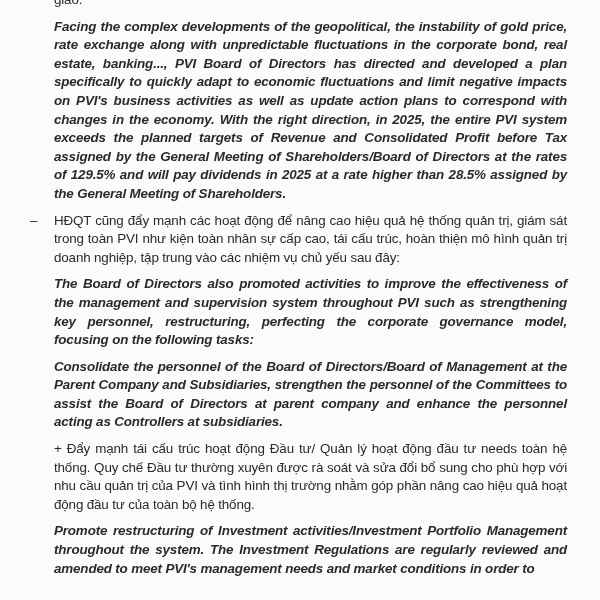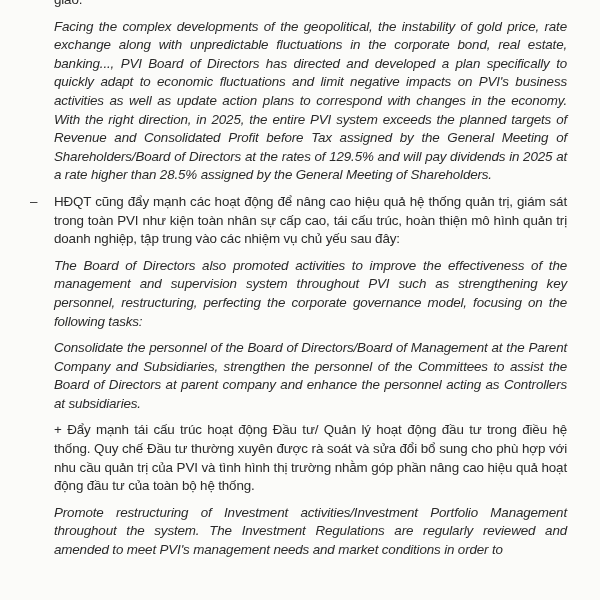--- a/index.html
+++ b/index.html
@@ -21,21 +21,21 @@
       top: -9px;
       width: 513px;
       font-size: 13.4px;
       line-height: 18.6px;
       letter-spacing: -0.15px;
     }
     .para {
       margin: 0 0 8px 0;
       text-align: justify;
     }
-    .it { font-style: italic; }
+    .it { font-style: italic; font-weight: bold; }
     .bullet-wrap {
       position: relative;
     }
     .dash {
       position: absolute;
       left: -24px;
       top: 0;
     }
     .blur {
       filter: blur(0.25px);
@@ -53,17 +53,17 @@
   <div class="bullet-wrap">
     <span class="dash">–</span>
     <p class="para">HĐQT cũng đẩy mạnh các hoạt động để nâng cao hiệu quả hệ thống quản trị, giám sát trong toàn PVI như kiện toàn nhân sự cấp cao, tái cấu trúc, hoàn thiện mô hình quản trị doanh nghiệp, tập trung vào các nhiệm vụ chủ yếu sau đây:</p>
   </div>
 
   <p class="para it">The Board of Directors also promoted activities to improve the effectiveness of the management and supervision system throughout PVI such as strengthening key personnel, restructuring, perfecting the corporate governance model, focusing on the following tasks:</p>
 
 
   <p class="para it">Consolidate the personnel of the Board of Directors/Board of Management at the Parent Company and Subsidiaries, strengthen the personnel of the Committees to assist the Board of Directors at parent company and enhance the personnel acting as Controllers at subsidiaries.</p>
 
-  <p class="para">+ Đẩy mạnh tái cấu trúc hoạt động Đầu tư/ Quản lý hoạt động đầu tư trong điều hệ thống. Quy chế Đầu tư thường xuyên được rà soát và sửa đổi bổ sung cho phù hợp với nhu cầu quản trị của PVI và tình hình thị trường nhằm góp phần nâng cao hiệu quả hoạt động đầu tư của toàn bộ hệ thống.</p>
+  <p class="para">+ Đẩy mạnh tái cấu trúc hoạt động Đầu tư/ Quản lý hoạt động đầu tư needs toàn hệ thống. Quy chế Đầu tư thường xuyên được rà soát và sửa đổi bổ sung cho phù hợp với nhu cầu quản trị của PVI và tình hình thị trường nhằm góp phần nâng cao hiệu quả hoạt động đầu tư của toàn bộ hệ thống.</p>
 
   <p class="para it">Promote restructuring of Investment activities/Investment Portfolio Management throughout the system. The Investment Regulations are regularly reviewed and amended to meet PVI's management needs and market conditions in order to</p>
 
 </div>
 
 </body></html>

